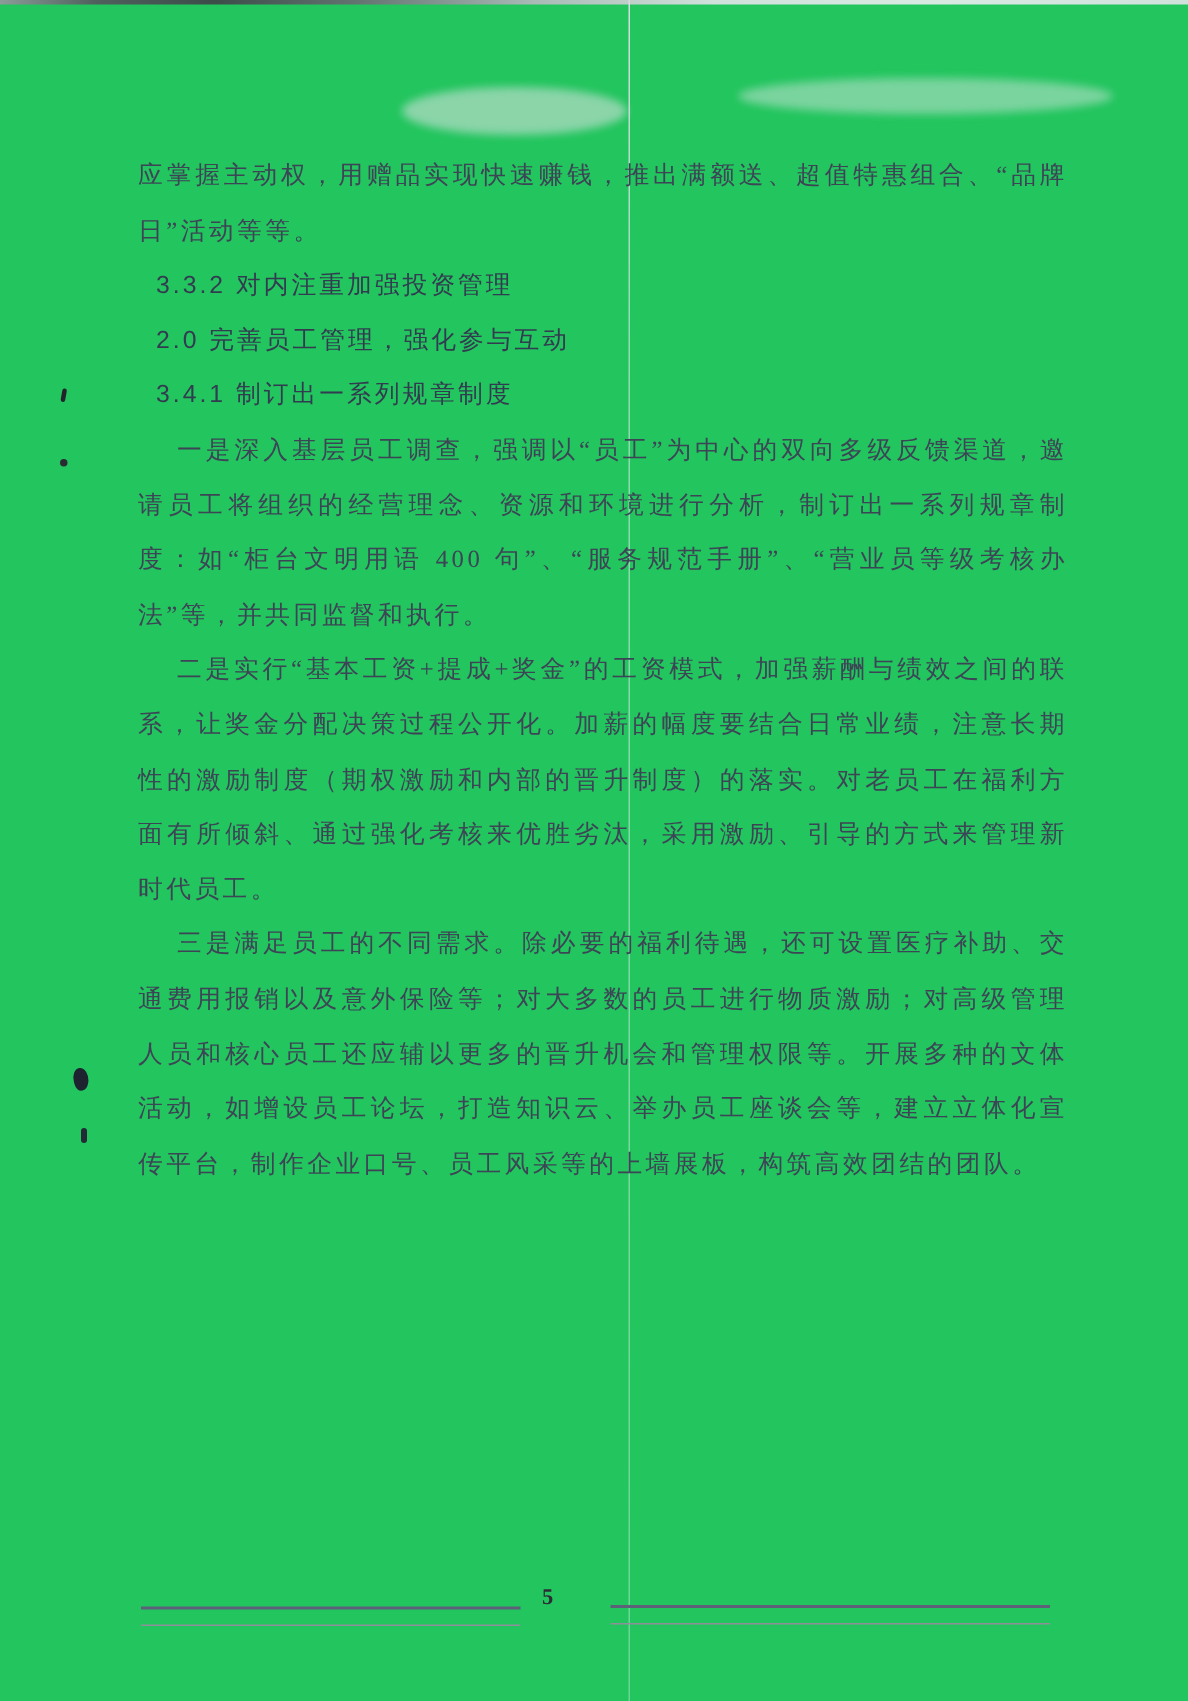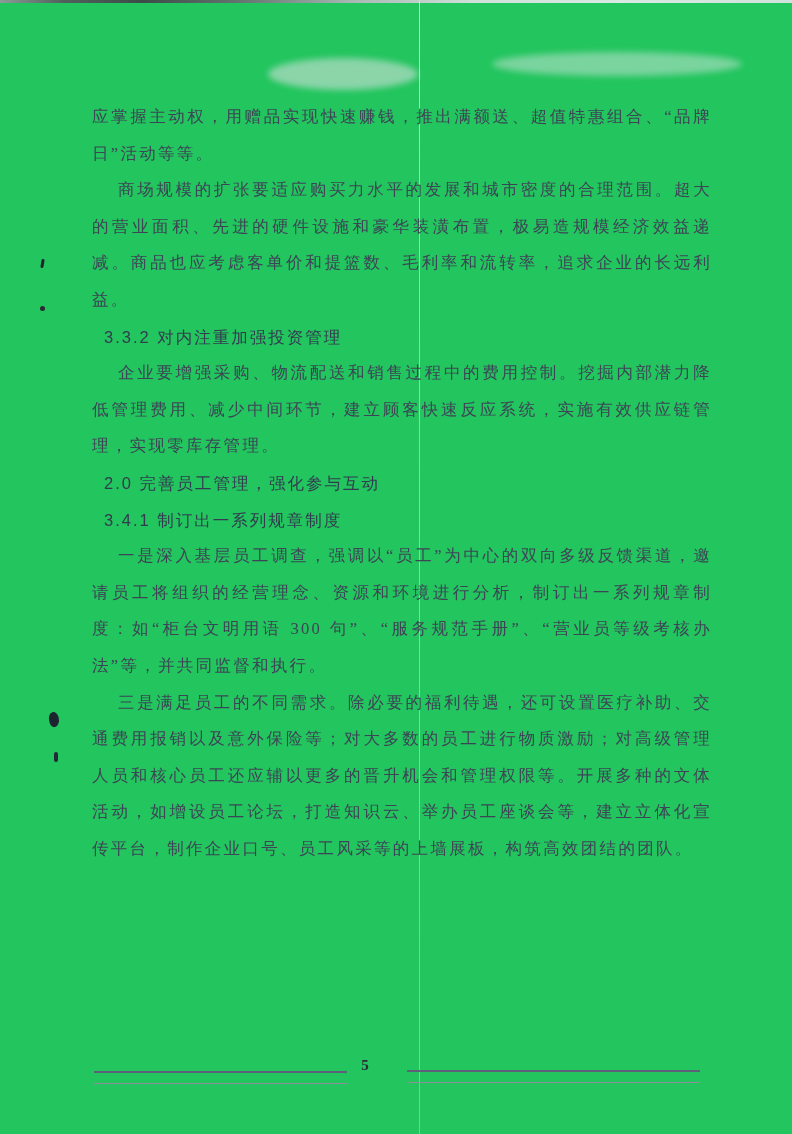--- a/index.html
+++ b/index.html
@@ -97,26 +97,25 @@
   <div class="fold-line"></div>
   <div class="smudge s1"></div>
   <div class="smudge s2"></div>
   <div class="speck sp1"></div>
   <div class="speck sp2"></div>
   <div class="speck sp3"></div>
   <div class="speck sp4"></div>
 
   <div class="content">
     <p class="para no-indent">应掌握主动权，用赠品实现快速赚钱，推出满额送、超值特惠组合、“品牌日”活动等等。</p>
-    <p class="para">商场规模的扩张要适应购买力水平的发展和城市密度的合理范围。超大的营业面积、先进的硬件设施和豪华装潢布置，极易造规模经济效益递减。商品也应考虑客单价和提篮数、毛利率和流转率，追求企业的长远利益。</p>
     <p class="heading">3.3.2 对内注重加强投资管理</p>
-    <p class="para">企业要增强采购、物流配送和销售过程中的费用控制。挖掘内部潜力降低管理费用、减少中间环节，建立顾客快速反应系统，实施有效供应链管理，实现零库存管理。</p>
     <p class="heading">2.0 完善员工管理，强化参与互动</p>
     <p class="heading">3.4.1 制订出一系列规章制度</p>
-    <p class="para">一是深入基层员工调查，强调以“员工”为中心的双向多级反馈渠道，邀请员工将组织的经营理念、资源和环境进行分析，制订出一系列规章制度：如“柜台文明用语 300 句”、“服务规范手册”、“营业员等级考核办法”等，并共同监督和执行。</p>
+    <p class="para">一是深入基层员工调查，强调以“员工”为中心的双向多级反馈渠道，邀请员工将组织的经营理念、资源和环境进行分析，制订出一系列规章制度：如“柜台文明用语 400 句”、“服务规范手册”、“营业员等级考核办法”等，并共同监督和执行。</p>
+    <p class="para">二是实行“基本工资+提成+奖金”的工资模式，加强薪酬与绩效之间的联系，让奖金分配决策过程公开化。加薪的幅度要结合日常业绩，注意长期性的激励制度（期权激励和内部的晋升制度）的落实。对老员工在福利方面有所倾斜、通过强化考核来优胜劣汰，采用激励、引导的方式来管理新时代员工。</p>
     <p class="para">三是满足员工的不同需求。除必要的福利待遇，还可设置医疗补助、交通费用报销以及意外保险等；对大多数的员工进行物质激励；对高级管理人员和核心员工还应辅以更多的晋升机会和管理权限等。开展多种的文体活动，如增设员工论坛，打造知识云、举办员工座谈会等，建立立体化宣传平台，制作企业口号、员工风采等的上墙展板，构筑高效团结的团队。</p>
   </div>
 
   <div class="footer-rule left"></div>
   <div class="page-number">5</div>
   <div class="footer-rule right"></div>
 
 </div>
 
 </body></html>

